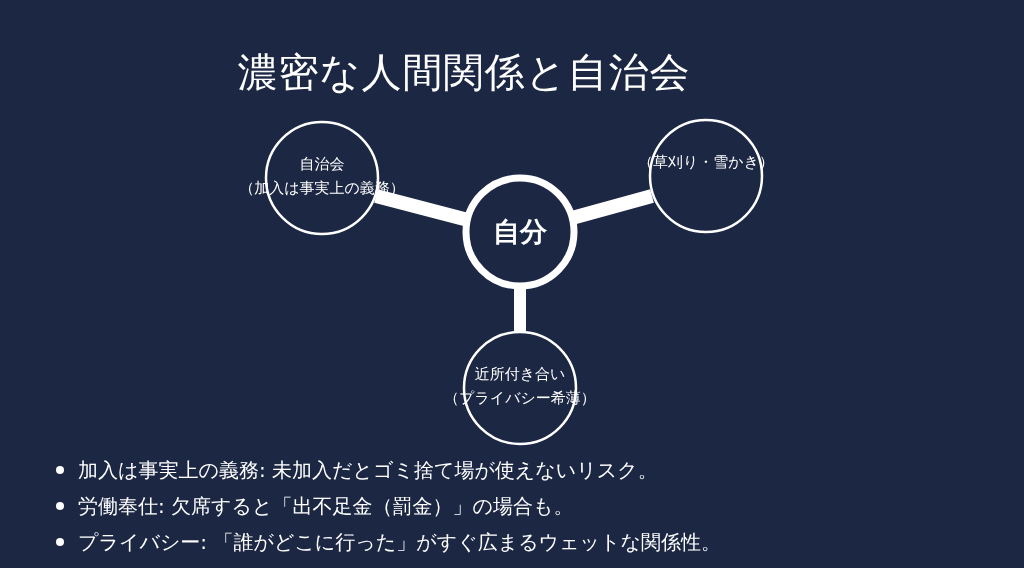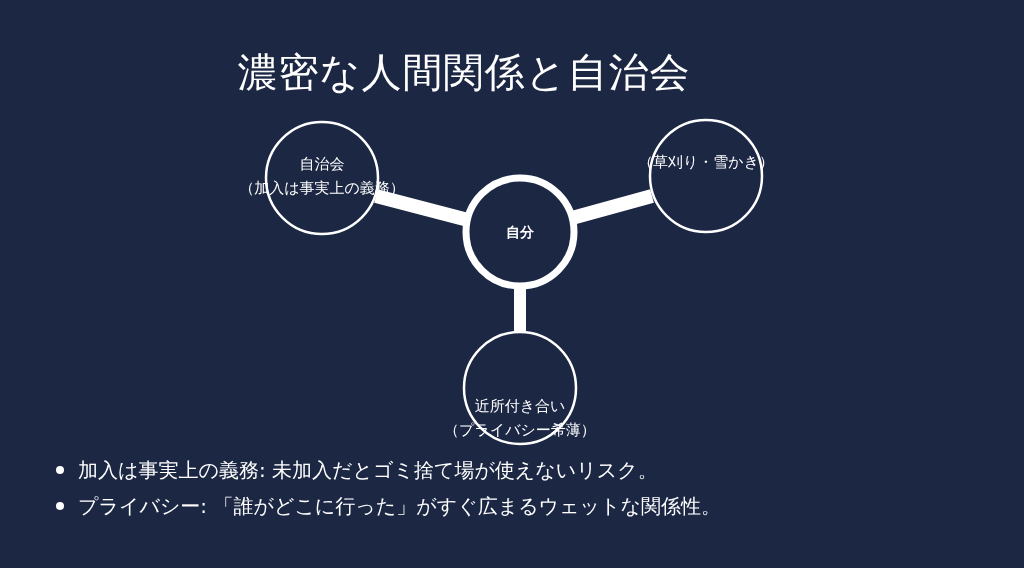--- a/index.html
+++ b/index.html
@@ -14,21 +14,21 @@
       position: absolute; left: 0; top: 44px; width: 928px;
       text-align: center; font-size: 40px; letter-spacing: 1px;
       line-height: 56px; color: #ffffff;
     }
     svg.diagram { position: absolute; left: 0; top: 0; }
     .node-label {
       position: absolute; text-align: center; font-size: 15px; line-height: 24px;
       color: #ffffff; white-space: nowrap;
     }
     .center-label {
-      position: absolute; font-size: 14px; font-weight: bold; text-align: center;
+      position: absolute; font-size: 27px; font-weight: bold; text-align: center;
       width: 110px; line-height: 30px; color: #ffffff;
     }
     .bullets {
       position: absolute; left: 54px; top: 452px; margin: 0; padding: 0;
       list-style: none;
     }
     .bullets li {
       font-size: 20px; line-height: 36px; white-space: nowrap; display: flex; align-items: center;
     }
     .bullet-dot {
@@ -58,27 +58,31 @@
 
 <div class="node-label" style="left:222px; top:152px; width:200px;">
   <div>自治会</div>
   <div>（加入は事実上の義務）</div>
 </div>
 
 <div class="node-label" style="left:626px; top:150px; width:160px;">
   <div>（草刈り・雪かき）</div>
 </div>
 
-<div class="node-label" style="left:420px; top:362px; width:200px;margin-top:32px;">
+<div class="node-label" style="left:420px; top:362px; width:200px;">
   <div>近所付き合い</div>
   <div>（プライバシー希薄）</div>
 </div>
 
 <ul class="bullets">
   <li>
     <span class="bullet-dot"></span>
     <span>加入は事実上の義務: 未加入だとゴミ捨て場が使えないリスク。</span>
   </li>
   <li>
     <span class="bullet-dot"></span>
+    <span>労働奉仕: 欠席すると「出不足金（罰金）」の場合も。</span>
+  </li>
+  <li>
+    <span class="bullet-dot"></span>
     <span>プライバシー: 「誰がどこに行った」がすぐ広まるウェットな関係性。</span>
   </li>
 </ul>
 
 </body></html>

